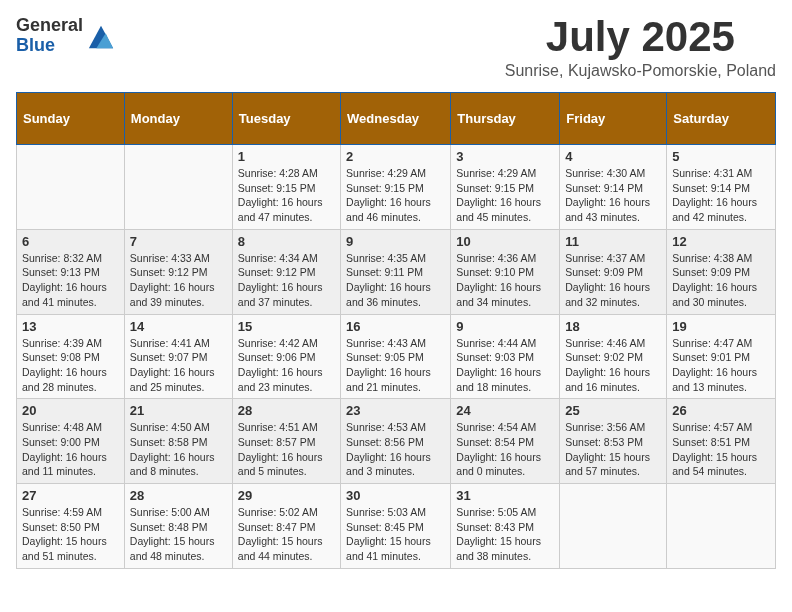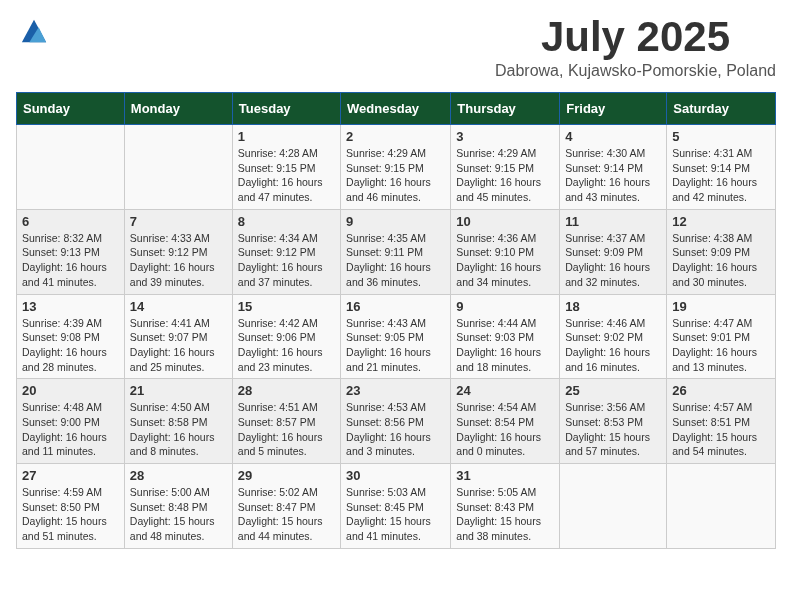--- a/index.html
+++ b/index.html
@@ -53,24 +53,24 @@
       font-size: 16px;
       color: #555;
       margin-top: 4px;
     }
     table {
       width: 100%;
       border-collapse: collapse;
       font-size: 11px;
     }
     thead tr th {
-      background-color: #14532d;
+      background-color: #a16207;
       color: #fff;
       text-align: left;
-      padding: 8px 6px;
+      padding: 18px 6px;
       font-size: 13px;
       font-weight: bold;
       border: 1px solid #1a5fa8;
     }
     tbody tr td {
       border: 1px solid #ccc;
       vertical-align: top;
       padding: 4px 5px;
       width: 113px;
       height: 80px;
@@ -95,28 +95,32 @@
     }
     .empty-cell {
       background-color: inherit;
     }
   </style>
 </head>
 <body>
 
 <div class="header">
   <div class="logo">
+    <div class="logo-text">
+      <span class="logo-general">General</span>
+      <span class="logo-blue">Blue</span>
+    </div>
     <svg class="logo-icon" viewBox="0 0 30 30" xmlns="http://www.w3.org/2000/svg">
       <polygon points="2,28 15,4 28,28" fill="#1a5fa8"></polygon>
       <polygon points="10,28 20,12 28,28" fill="#4a9fd4"></polygon>
     </svg>
   </div>
   <div class="title-block">
     <div class="month-title">July 2025</div>
-    <div class="subtitle">Dabrowa, Kujawsko-Pomorskie, Poland</div>
+    <div class="subtitle">Sunrise, Kujawsko-Pomorskie, Poland</div>
   </div>
 </div>
 
 <table>
   <thead>
     <tr>
     <th>Sunday</th>
         <th>Monday</th>
         <th>Tuesday</th>
         <th>Wednesday</th>

